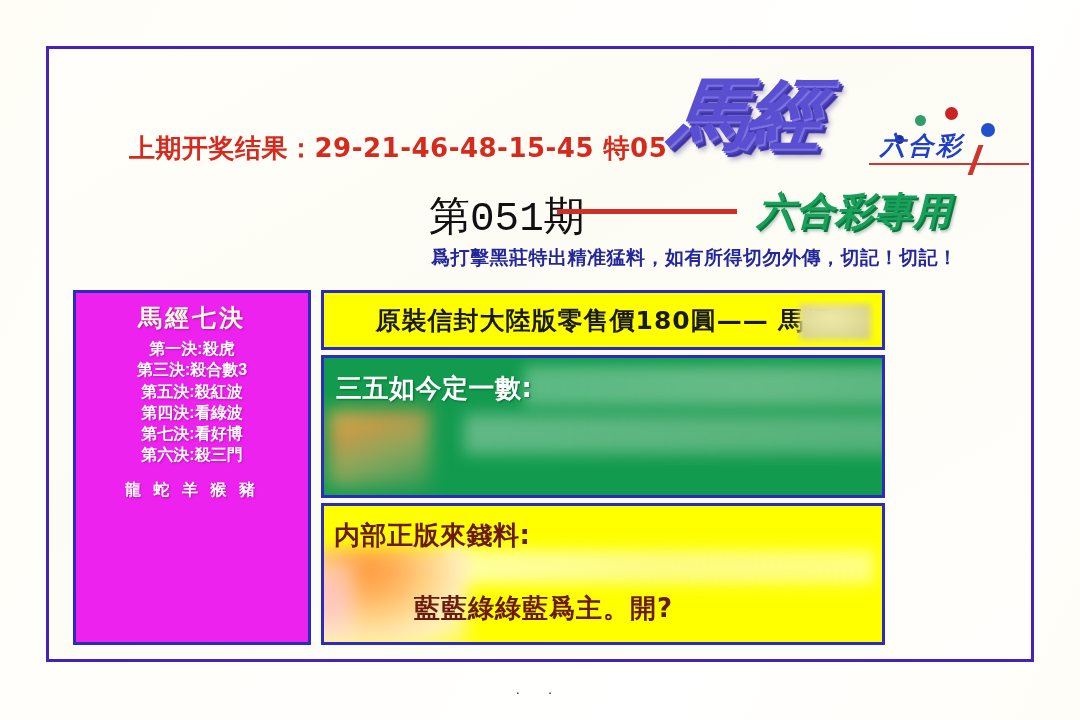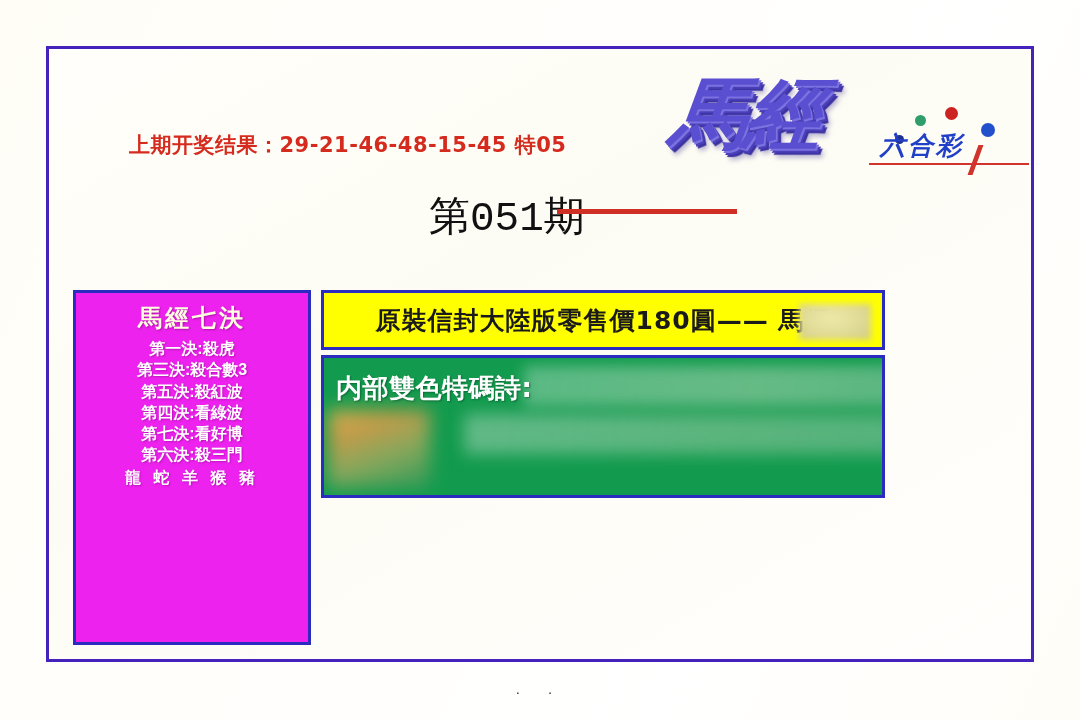--- a/index.html
+++ b/index.html
@@ -37,21 +37,21 @@
   
   #header {
     position: absolute;
     left: 49px; top: 49px;
     width: 982px; height: 238px;
   }
 
   #last-draw {
     position: absolute;
     left: 80px; top: 82px;
-    font-size: 21px;
+    font-size: 26px;
     font-weight: 600;
     color: #d52b1e;
     letter-spacing: 0.5px;
     white-space: nowrap;
     font-family: "DejaVu Sans", sans-serif;
   }
 
   
   #masthead {
     position: absolute;
@@ -189,21 +189,21 @@
     font-weight: 700;
     color: #ffffff;
     line-height: 1.33;
     letter-spacing: 0px;
     white-space: nowrap;
     text-shadow: 1px 1px 2px rgba(130,0,130,0.5);
     font-family: Liberation Sans, sans-serif;
   }
   .sidebar-row.zodiac {
     letter-spacing: 4px;
-    margin-top: 1px;
+    margin-top: 13px;
   }
 
   
   #right-col {
     flex: 1;
     display: flex;
     flex-direction: column;
     gap: 5px;
   }
 
@@ -377,22 +377,24 @@
         <div class="ball" style="left:104px; top:22px; width:14px; height:14px; background:#2250cc;"></div>
         <div id="logo-sub">六合彩</div>
         <div id="logo-underline"></div>
         <div id="logo-slash"></div>
       </div>
     </div>
 
     <div id="issue-row">
       <div id="issue-no">第051期</div>
       <div id="issue-rule"></div>
+      <div id="issue-tagline">六合彩專用</div>
     </div>
 
+    <div id="notice">爲打擊黑莊特出精准猛料，如有所得切勿外傳，切記！切記！</div>
   </div>
 
   <div id="content">
 
     <div id="sidebar">
       <div id="sidebar-title">馬經七決</div>
       <div class="sidebar-row">第一決:殺虎</div>
       <div class="sidebar-row">第三決:殺合數3</div>
       <div class="sidebar-row">第五決:殺紅波</div>
       <div class="sidebar-row">第四決:看綠波</div>
@@ -405,22 +407,29 @@
 
       <div class="panel" id="banner-panel">
         <div id="banner-text">原裝信封大陸版零售價180圓——            馬經</div>
         <div id="banner-mask"></div>
       </div>
 
       <div class="panel" id="green-panel">
         <div id="green-mask-top"></div>
         <div id="green-mask-mid"></div>
         <div id="green-blob"></div>
-        <div id="green-label">内部雙色特碼詩:</div>
+        <div id="green-label">三五如今定一數:</div>
       </div>
 
+      <div class="panel" id="yellow-panel">
+        <div id="yellow-mask"></div>
+        <div id="yellow-glow"></div>
+        <div id="yellow-glow-pink"></div>
+        <div id="yellow-label">内部正版來錢料:</div>
+        <div id="yellow-text">藍藍綠綠藍爲主。開?</div>
+      </div>
 
     </div>
   </div>
 
   <div id="footer-dots">. .</div>
 
 </div>
 
 </body></html>

